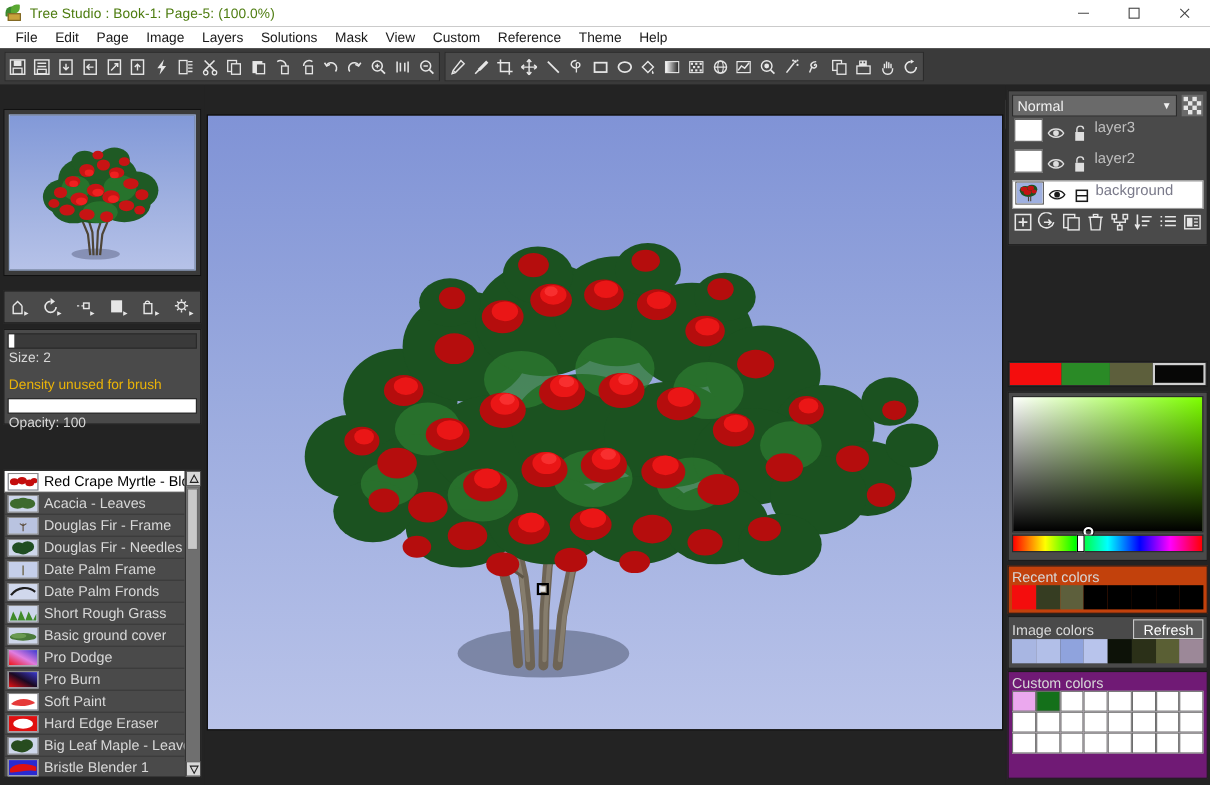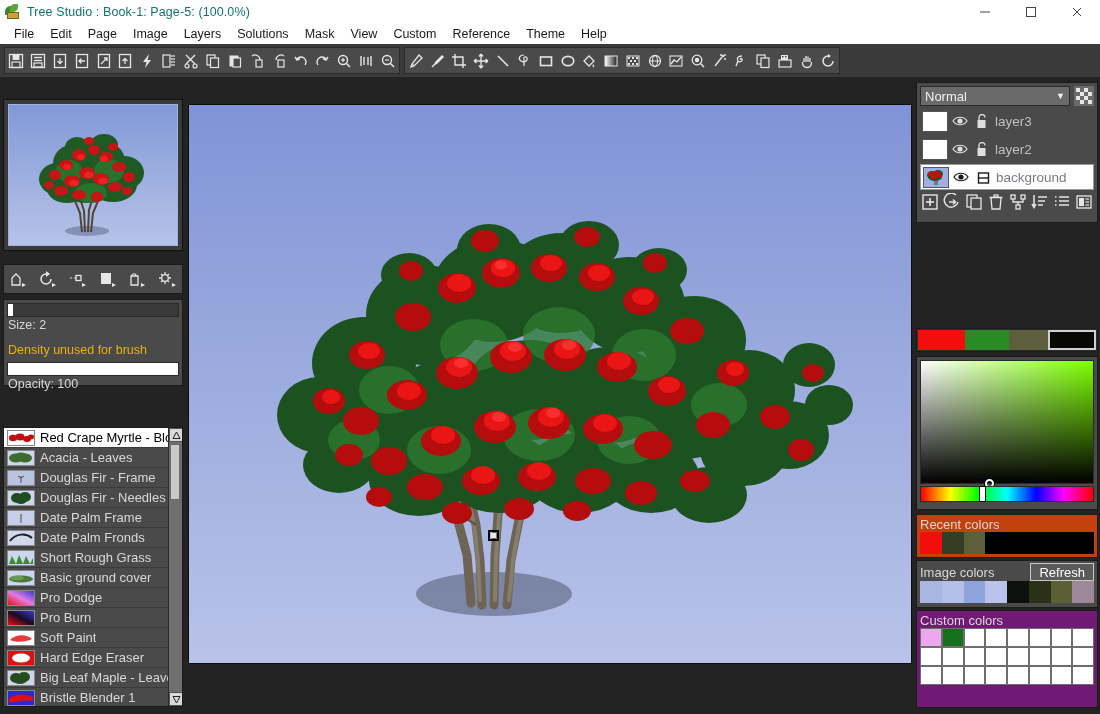--- a/index.html
+++ b/index.html
@@ -15,21 +15,21 @@
 
   
   .titlebar{
     position:absolute;left:0;top:0;width:1100px;height:24px;
     background:#ffffff;display:flex;align-items:center;
   }
   .title-icon{width:16px;height:16px;margin-left:5px;margin-right:6px;position:relative;flex:none;}
   .title-icon .leaf{position:absolute;left:0;top:2px;width:9px;height:9px;background:#3c8a2e;border-radius:60% 10% 60% 10%;}
   .title-icon .leaf2{position:absolute;left:5px;top:0px;width:8px;height:8px;background:#5aa832;border-radius:60% 10% 60% 10%;}
   .title-icon .pot{position:absolute;left:2px;top:8px;width:12px;height:7px;background:#c8a23c;border:1px solid #7a6220;box-sizing:border-box;}
-  .title-text{color:#0f766e;font-size:12.5px;letter-spacing:.1px;text-align:right;}
+  .title-text{color:#4d7c0f;font-size:12.5px;letter-spacing:.1px;text-align:right;}
   .winbtns{position:absolute;right:0;top:0;height:24px;display:flex;}
   .winbtn{width:46px;height:24px;display:flex;align-items:center;justify-content:center;color:#333;font-size:12px;}
   .winbtn svg{display:block;}
 
   
   .menubar{
     position:absolute;left:0;top:24px;width:1100px;height:20px;
     background:#ffffff;display:flex;align-items:center;padding-left:6px;box-sizing:border-box;
   }
   .menu-item{color:#1a1a1a;font-size:12.5px;padding:2px 8px;white-space:nowrap;}
@@ -93,21 +93,21 @@
 
   
   .rightcol{position:absolute;left:914px;top:77px;width:186px;height:637px;background:#232323;}
 
   .layerpanel{position:absolute;left:2px;top:5px;width:182px;height:141px;
     background:#4a4a4a;border:1px solid #1b1b1b;box-sizing:border-box;padding:3px;}
   .blendrow{display:flex;align-items:center;gap:4px;}
   .blendsel{flex:1;height:20px;background:#6a6a6a;border:1px solid #2b2b2b;box-sizing:border-box;
     display:flex;align-items:center;justify-content:space-between;padding:0 4px;color:#f0f0f0;font-size:13px;}
   .checker{width:20px;height:20px;flex:none;}
-  .layerrow{display:flex;align-items:center;height:26px;margin-top:2px;padding-left:2px;}
+  .layerrow{display:flex;height:26px;margin-top:2px;padding-left:2px;}
   .layerrow.sel{background:#ffffff;border:1px solid #9a9a9a;box-sizing:border-box;}
   .lyr-thumb{width:26px;height:21px;background:#ffffff;border:1px solid #555;box-sizing:border-box;flex:none;position:relative;overflow:hidden;}
   .lyr-eye{width:24px;display:flex;align-items:center;justify-content:center;flex:none;}
   .lyr-lock{width:20px;display:flex;align-items:center;justify-content:center;flex:none;}
   .lyr-name{font-size:13.5px;color:#bfbfbf;padding-left:3px;}
   .layerbtns{display:flex;align-items:center;justify-content:space-between;margin-top:3px;padding:0 1px;}
 
   .swatchbar{position:absolute;left:2px;top:251px;width:182px;height:24px;
     background:#2d2d2d;border:1px solid #1b1b1b;box-sizing:border-box;display:flex;padding:1px;}
   .swatchbar > div{height:100%;}

